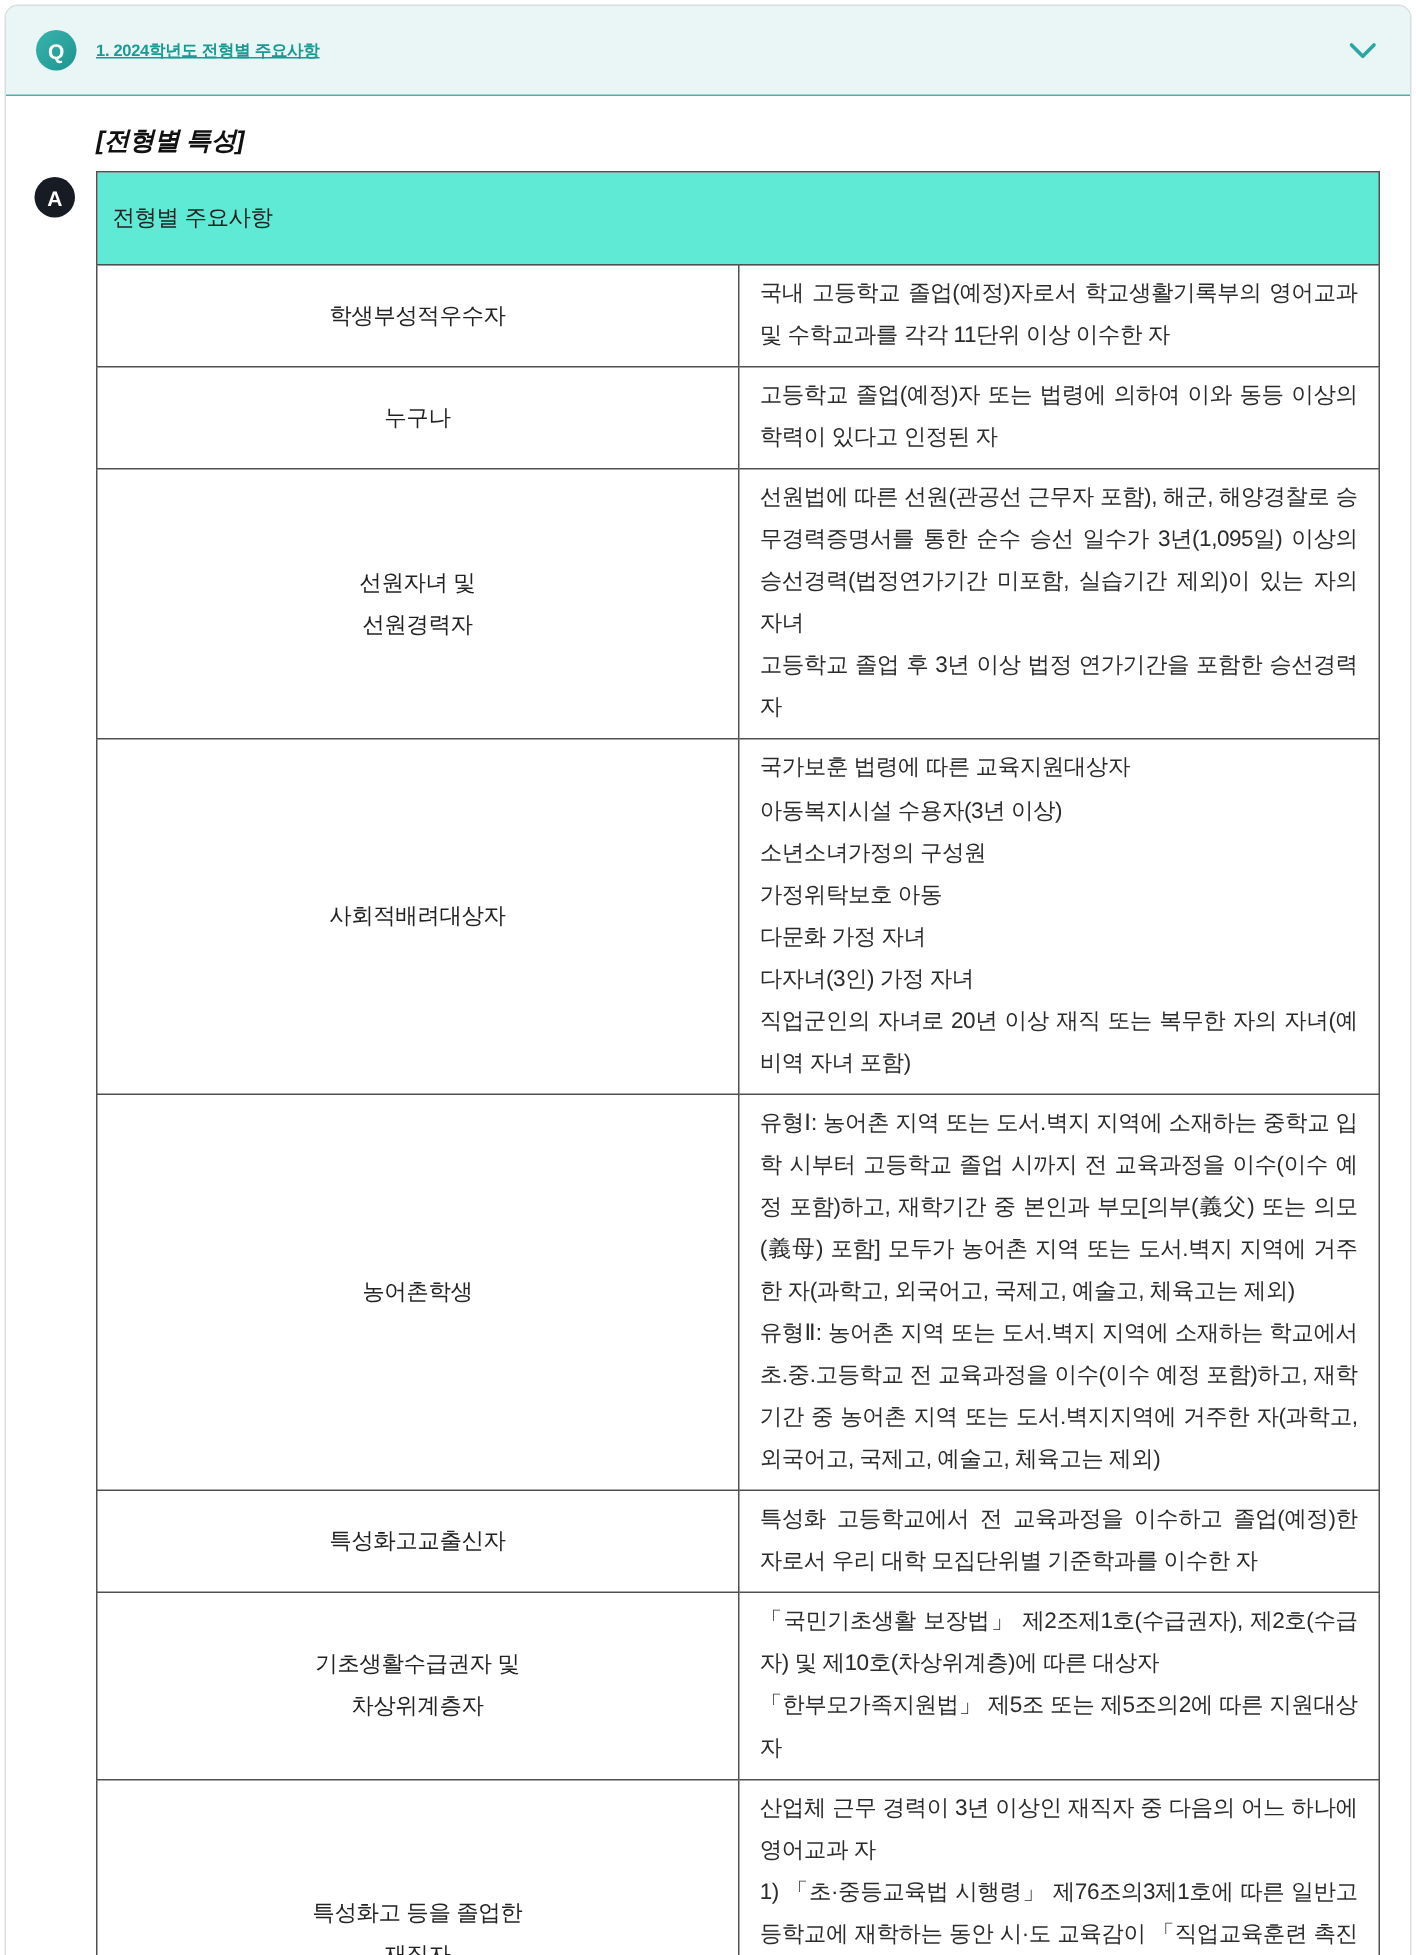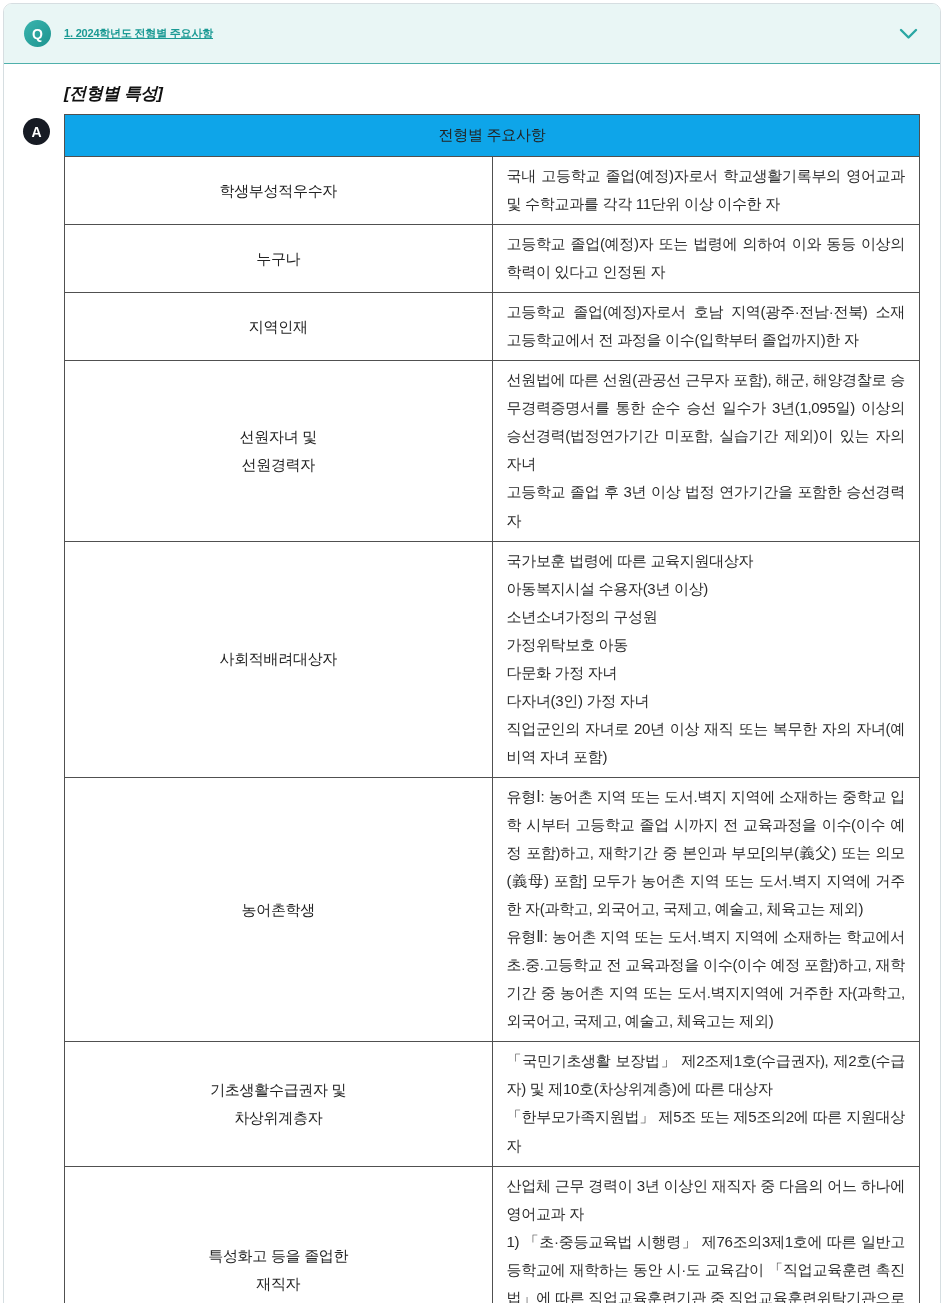--- a/index.html
+++ b/index.html
@@ -74,26 +74,26 @@
   }
   table.criteria {
     width: 100%;
     border-collapse: collapse;
     table-layout: fixed;
   }
   table.criteria th, table.criteria td {
     border: 1px solid #505050;
   }
   table.criteria th {
-    background: #0ea5e9;
+    background: #5eead4;
     font-weight: 400;
     font-size: 15px;
     color: #222222;
-    padding: 11px 10px;
-    text-align: center;
+    padding: 21px 10px;
+    text-align: left;
     letter-spacing: -0.3px;
   }
   td.category-cell {
     width: 175px;
     text-align: center;
     vertical-align: middle;
     font-size: 15px;
     color: #222222;
     padding: 16px 8px;
     line-height: 1.85;
@@ -147,26 +147,20 @@
               </td>
         </tr>
 
         <tr>
           <td class="category-cell">누구나</td>
           <td class="content-cell">
                 <div class="content-line">고등학교 졸업(예정)자 또는 법령에 의하여 이와 동등 이상의 학력이 있다고 인정된 자</div>
               </td>
         </tr>
 
-        <tr>
-          <td class="category-cell">지역인재</td>
-          <td class="content-cell">
-                <div class="content-line">고등학교 졸업(예정)자로서 호남 지역(광주·전남·전북) 소재 고등학교에서 전 과정을 이수(입학부터 졸업까지)한 자</div>
-              </td>
-        </tr>
 
         <tr>
           <td class="category-cell">선원자녀 및<br>선원경력자</td>
           <td class="content-cell">
                 <div class="content-line">선원법에 따른 선원(관공선 근무자 포함), 해군, 해양경찰로 승무경력증명서를 통한 순수 승선 일수가 3년(1,095일) 이상의 승선경력(법정연가기간 미포함, 실습기간 제외)이 있는 자의 자녀</div>
                 <div class="content-line">고등학교 졸업 후 3년 이상 법정 연가기간을 포함한 승선경력자</div>
               </td>
         </tr>
 
         <tr>
@@ -183,20 +177,26 @@
         </tr>
 
         <tr>
           <td class="category-cell">농어촌학생</td>
           <td class="content-cell">
                 <div class="content-line">유형Ⅰ: 농어촌 지역 또는 도서.벽지 지역에 소재하는 중학교 입학 시부터 고등학교 졸업 시까지 전 교육과정을 이수(이수 예정 포함)하고, 재학기간 중 본인과 부모[의부(義父) 또는 의모(義母) 포함] 모두가 농어촌 지역 또는 도서.벽지 지역에 거주한 자(과학고, 외국어고, 국제고, 예술고, 체육고는 제외)</div>
                 <div class="content-line">유형Ⅱ: 농어촌 지역 또는 도서.벽지 지역에 소재하는 학교에서 초.중.고등학교 전 교육과정을 이수(이수 예정 포함)하고, 재학기간 중 농어촌 지역 또는 도서.벽지지역에 거주한 자(과학고, 외국어고, 국제고, 예술고, 체육고는 제외)</div>
               </td>
         </tr>
 
+        <tr>
+          <td class="category-cell">특성화고교출신자</td>
+          <td class="content-cell">
+                <div class="content-line">특성화 고등학교에서 전 교육과정을 이수하고 졸업(예정)한 자로서 우리 대학 모집단위별 기준학과를 이수한 자</div>
+              </td>
+        </tr>
 
         <tr>
           <td class="category-cell">기초생활수급권자 및<br>차상위계층자</td>
           <td class="content-cell">
                 <div class="content-line">「국민기초생활 보장법」 제2조제1호(수급권자), 제2호(수급자) 및 제10호(차상위계층)에 따른 대상자</div>
                 <div class="content-line">「한부모가족지원법」 제5조 또는 제5조의2에 따른 지원대상자</div>
               </td>
         </tr>
 
         <tr>

